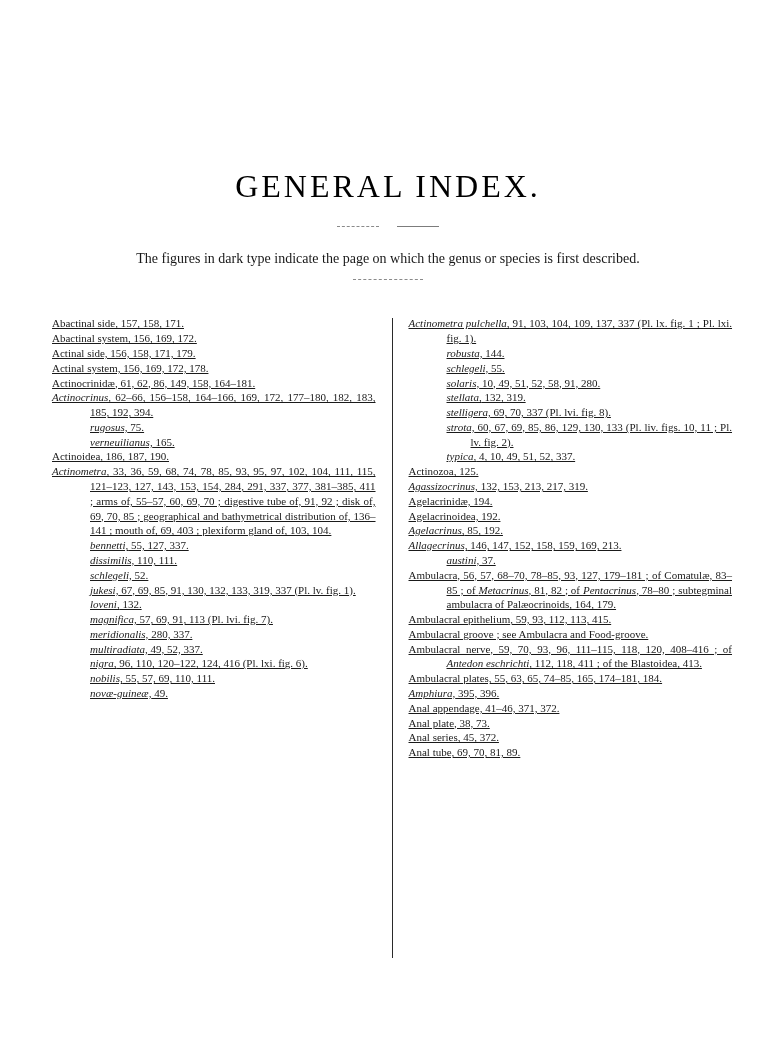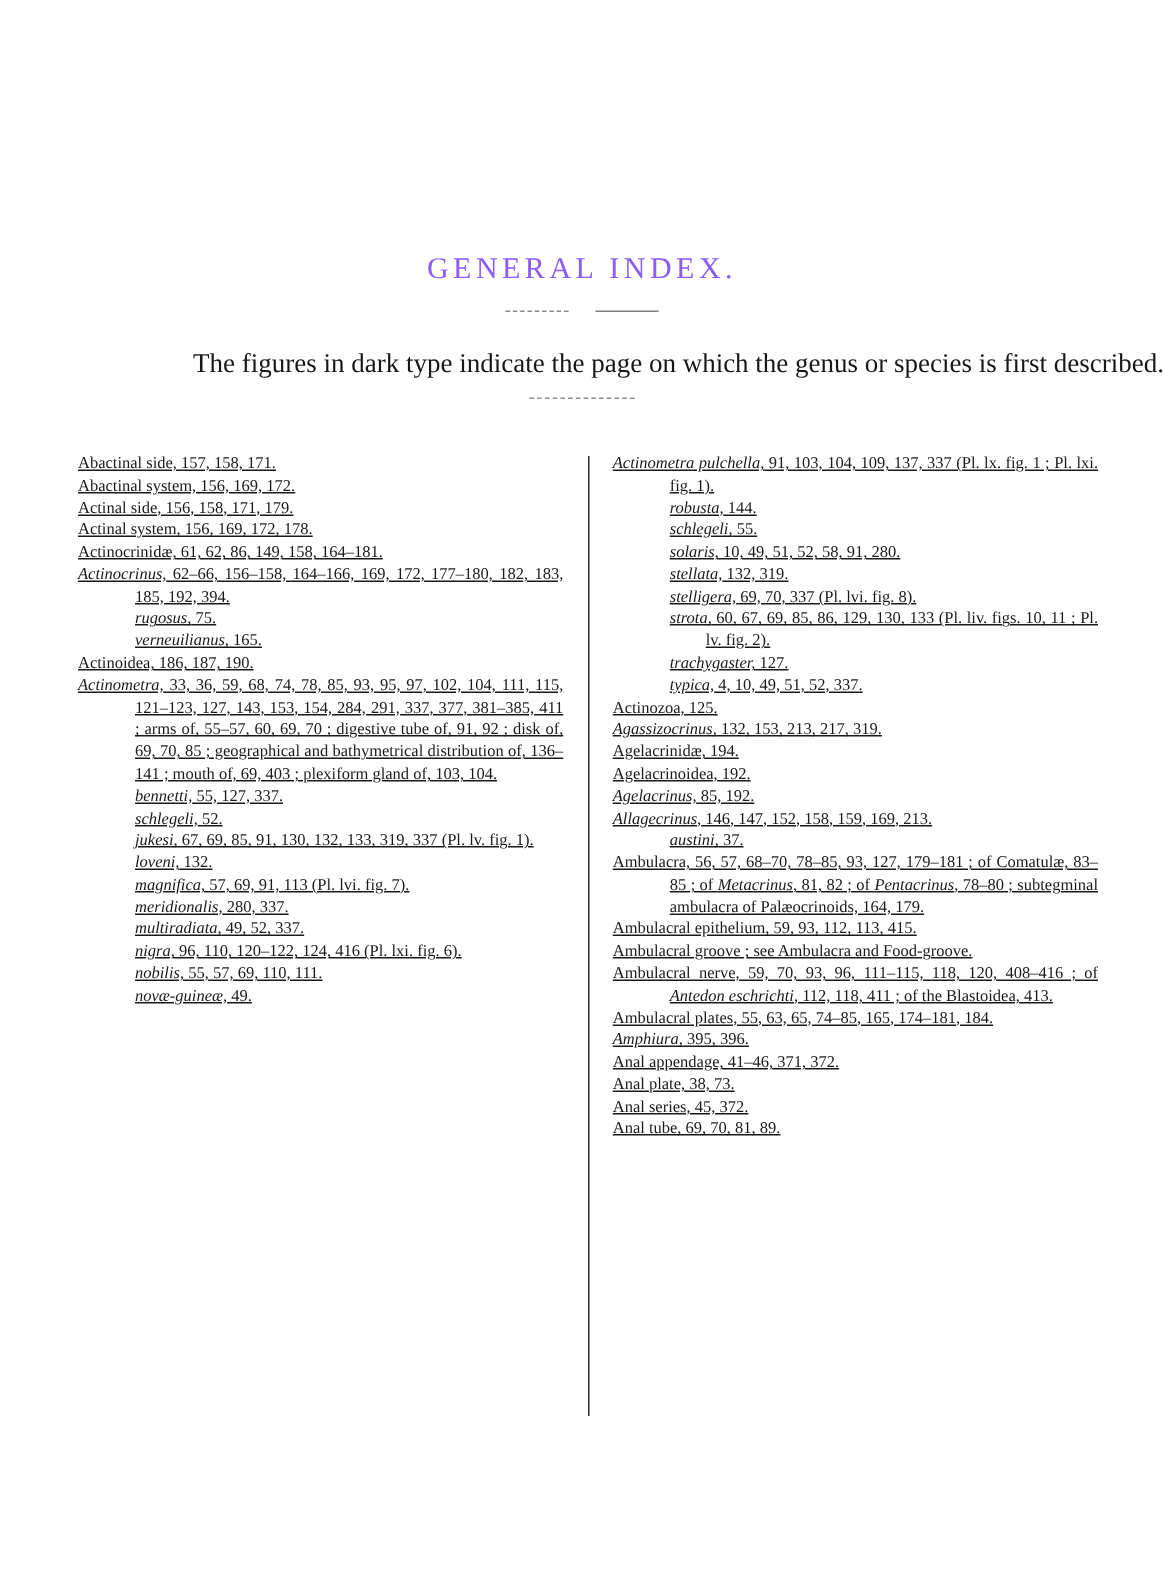--- a/index.html
+++ b/index.html
@@ -15,46 +15,46 @@
     position: relative;
     overflow: hidden;
   }
   .page {
     position: absolute;
     inset: 0;
     padding: 0;
   }
   .title {
     text-align: center;
-    font-size: 20px;
+    font-size: 32px;
     letter-spacing: 3px;
     margin-top: 168px;
     font-weight: normal;
-    color: #8b5cf6;
+    color: #000000;
     font-family: "Liberation Serif", serif;
   }
   .rule-row {
     display: flex;
     justify-content: center;
     gap: 18px;
     margin-top: 16px;
   }
   .rule-seg {
     width: 42px;
     height: 1px;
     background: #7c7c7c;
   }
   .rule-seg.dashed {
     height: 0;
     border-top: 1px dashed #8a8a8a;
     background: none;
   }
   .subtitle {
-    text-align: right;
-    font-size: 18px;
+    text-align: center;
+    font-size: 14px;
     margin-top: 24px;
     color: #171717;
   }
   .rule-row2 {
     display: flex;
     justify-content: center;
     margin-top: 12px;
   }
   .rule-row2 .seg {
     width: 70px;
@@ -129,40 +129,40 @@
         <p class="entry hang"><span>Abactinal system, 156, 169, 172.</span></p>
         <p class="entry hang"><span>Actinal side, 156, 158, 171, 179.</span></p>
         <p class="entry hang"><span>Actinal system, 156, 169, 172, 178.</span></p>
         <p class="entry hang"><span>Actinocrinidæ, 61, 62, 86, 149, 158, 164–181.</span></p>
         <p class="entry hang"><i>Actinocrinus,</i><span> 62–66, 156–158, 164–166, 169, 172, 177–180, 182, 183, 185, 192, 394.</span></p>
         <p class="entry sub"><i>rugosus,</i><span> 75.</span></p>
         <p class="entry sub"><i>verneuilianus,</i><span> 165.</span></p>
         <p class="entry hang"><span>Actinoidea, 186, 187, 190.</span></p>
         <p class="entry hang"><i>Actinometra,</i><span> 33, 36, 59, 68, 74, 78, 85, 93, 95, 97, 102, 104, 111, 115, 121–123, 127, 143, 153, 154, 284, 291, 337, 377, 381–385, 411 ; arms of, 55–57, 60, 69, 70 ; digestive tube of, 91, 92 ; disk of, 69, 70, 85 ; geographical and bathymetrical distribution of, 136–141 ; mouth of, 69, 403 ; plexiform gland of, 103, 104.</span></p>
         <p class="entry sub"><i>bennetti,</i><span> 55, 127, 337.</span></p>
+        <p class="entry sub"><i>dissimilis,</i><span> 110, 111.</span></p>
         <p class="entry sub"><i>schlegeli,</i><span> 52.</span></p>
         <p class="entry sub"><i>jukesi,</i><span> 67, 69, 85, 91, 130, 132, 133, 319, 337 (Pl. lv. fig. 1).</span></p>
         <p class="entry sub"><i>loveni,</i><span> 132.</span></p>
         <p class="entry sub"><i>magnifica,</i><span> 57, 69, 91, 113 (Pl. lvi. fig. 7).</span></p>
         <p class="entry sub"><i>meridionalis,</i><span> 280, 337.</span></p>
         <p class="entry sub"><i>multiradiata,</i><span> 49, 52, 337.</span></p>
         <p class="entry sub"><i>nigra,</i><span> 96, 110, 120–122, 124, 416 (Pl. lxi. fig. 6).</span></p>
         <p class="entry sub"><i>nobilis,</i><span> 55, 57, 69, 110, 111.</span></p>
         <p class="entry sub"><i>novæ-guineæ,</i><span> 49.</span></p>
       </div>
     <div class="divider"></div>
     <div class="col right" id="col-right">
         <p class="entry hang"><i>Actinometra pulchella,</i><span> 91, 103, 104, 109, 137, 337 (Pl. lx. fig. 1 ; Pl. lxi. fig. 1).</span></p>
         <p class="entry sub"><i>robusta,</i><span> 144.</span></p>
         <p class="entry sub"><i>schlegeli,</i><span> 55.</span></p>
         <p class="entry sub"><i>solaris,</i><span> 10, 49, 51, 52, 58, 91, 280.</span></p>
         <p class="entry sub"><i>stellata,</i><span> 132, 319.</span></p>
         <p class="entry sub"><i>stelligera,</i><span> 69, 70, 337 (Pl. lvi. fig. 8).</span></p>
         <p class="entry sub"><i>strota,</i><span> 60, 67, 69, 85, 86, 129, 130, 133 (Pl. liv. figs. 10, 11 ; Pl. lv. fig. 2).</span></p>
-        <p class="entry sub"><i>trachygaster,</i><span> 127.</span></p>
         <p class="entry sub"><i>typica,</i><span> 4, 10, 49, 51, 52, 337.</span></p>
         <p class="entry hang"><span>Actinozoa, 125.</span></p>
         <p class="entry hang"><i>Agassizocrinus,</i><span> 132, 153, 213, 217, 319.</span></p>
         <p class="entry hang"><span>Agelacrinidæ, 194.</span></p>
         <p class="entry hang"><span>Agelacrinoidea, 192.</span></p>
         <p class="entry hang"><i>Agelacrinus,</i><span> 85, 192.</span></p>
         <p class="entry hang"><i>Allagecrinus,</i><span> 146, 147, 152, 158, 159, 169, 213.</span></p>
         <p class="entry sub"><i>austini,</i><span> 37.</span></p>
         <p class="entry hang"><span>Ambulacra, 56, 57, 68–70, 78–85, 93, 127, 179–181 ; of Comatulæ, 83–85 ; of <i>Metacrinus</i>, 81, 82 ; of <i>Pentacrinus</i>, 78–80 ; subtegminal ambulacra of Palæocrinoids, 164, 179.</span></p>
         <p class="entry hang"><span>Ambulacral epithelium, 59, 93, 112, 113, 415.</span></p>

